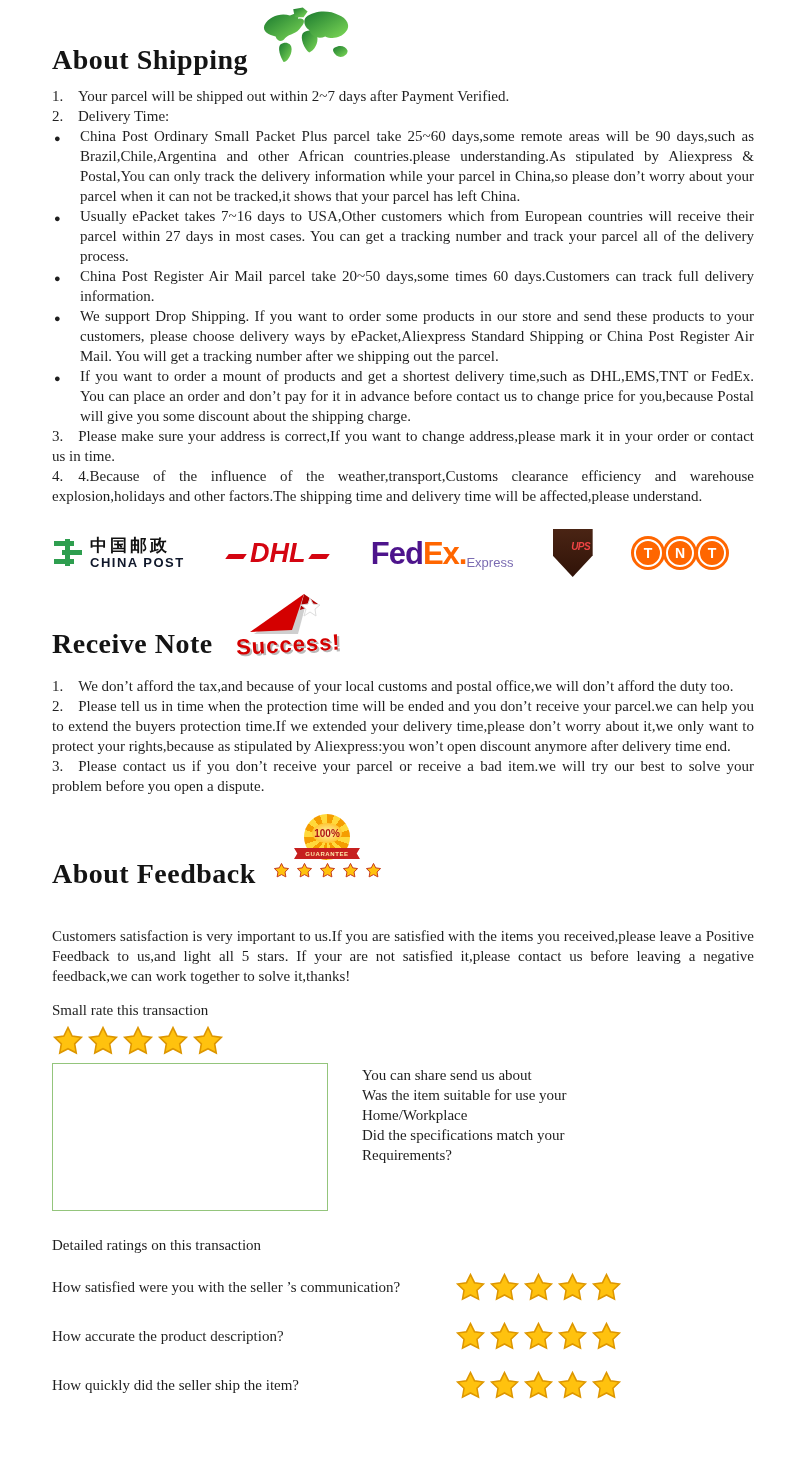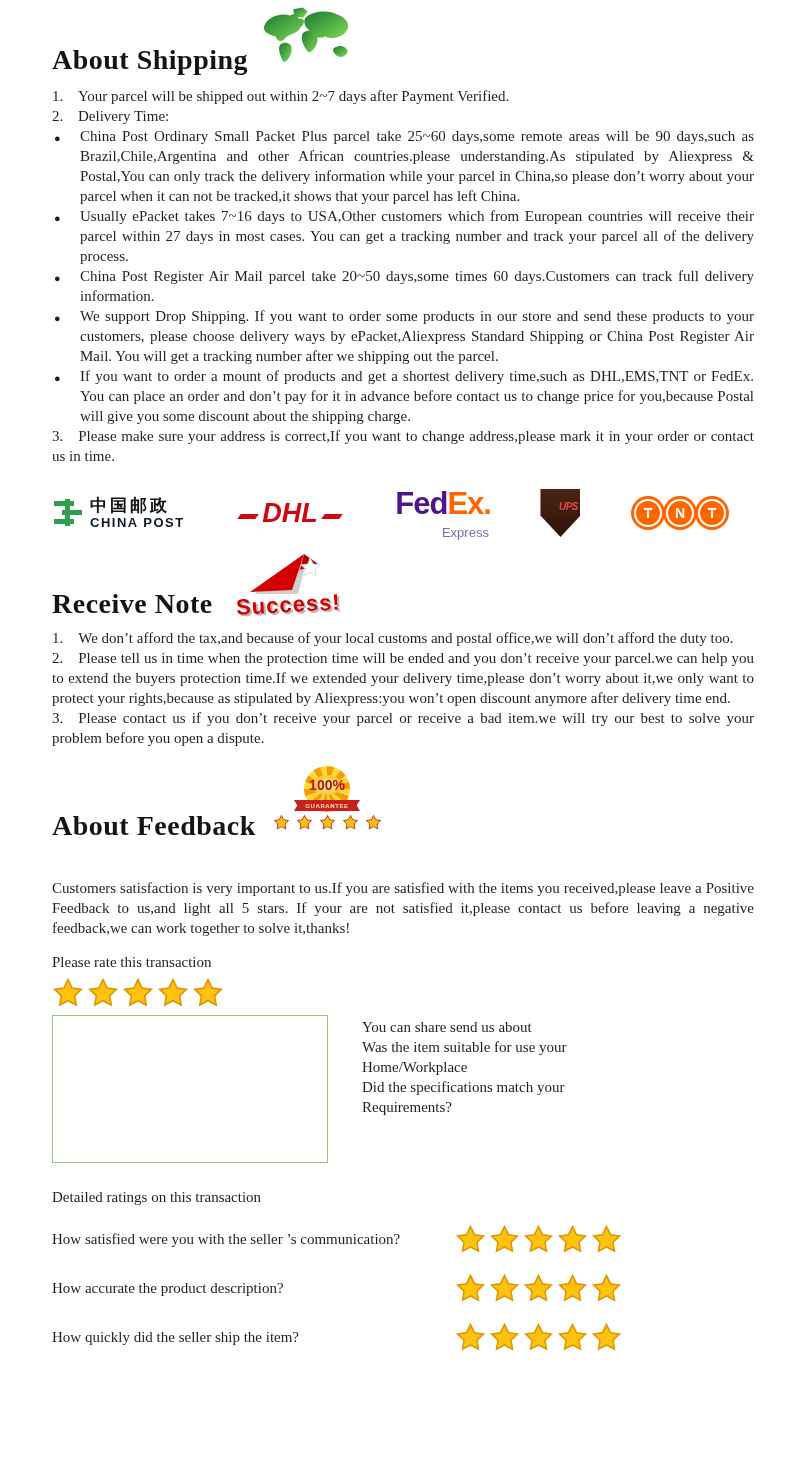--- a/index.html
+++ b/index.html
@@ -21,21 +21,21 @@
   .success-text{position:absolute;left:6px;bottom:2px;font-family:"Liberation Sans",sans-serif;
     font-weight:bold;font-size:22px;color:#d40000;letter-spacing:1px;
     text-shadow:2px 2px 0 #b9b9b9;transform:rotate(-3deg);}
   
   .badge-col{position:absolute;left:216px;top:-44px;width:118px;display:flex;flex-direction:column;align-items:center;}
   .badge{position:relative;width:58px;height:46px;display:flex;justify-content:center;}
   .badge .burst{width:46px;height:46px;border-radius:50%;
     background:repeating-conic-gradient(#f59d00 0 18deg,#ffd93b 18deg 36deg);}
   .badge .inner{position:absolute;top:9px;left:50%;transform:translateX(-50%);width:30px;height:20px;border-radius:50%;
     background:radial-gradient(#fff3b0,#ffb300);display:flex;align-items:center;justify-content:center;
-    font-family:"Liberation Sans",sans-serif;font-weight:bold;font-size:14px;color:#b01515;}
+    font-family:"Liberation Sans",sans-serif;font-weight:bold;font-size:10px;color:#b01515;}
   .badge .ribbon{position:absolute;bottom:1px;left:-4px;width:66px;height:11px;background:#c62020;color:#ffe9a8;
     font-family:"Liberation Sans",sans-serif;font-size:6px;font-weight:bold;letter-spacing:.6px;
     display:flex;align-items:center;justify-content:center;
     clip-path:polygon(0 0,100% 0,95% 50%,100% 100%,0 100%,5% 50%);}
   .mini-stars{display:flex;gap:6px;margin-top:2px;}
 
   
   .list{margin-top:10px;font-size:15px;line-height:20px;text-align:justify;}
   .item{margin:0;}
   .item.row{display:flex;}
@@ -47,21 +47,21 @@
   .para{font-size:15px;line-height:20px;text-align:justify;margin:0;}
 
   
   .logos{margin-top:18px;height:58px;display:flex;align-items:center;justify-content:space-between;padding-right:28px;}
   .logo{display:flex;align-items:center;font-family:"Liberation Sans",sans-serif;}
   .cp-text{margin-left:6px;line-height:1;}
   .cp-cn{font-size:17px;font-weight:bold;color:#111;letter-spacing:3px;}
   .cp-en{font-size:13px;font-weight:bold;color:#0f172a;letter-spacing:1.5px;margin-top:2px;}
   .logo-dhl{color:#d40511;font-weight:bold;font-style:italic;font-size:27px;letter-spacing:0;}
   .dhl-dash{width:18px;height:5px;background:#d40511;transform:skewX(-35deg);margin:6px 5px 0 5px;}
-  .logo-fedex{flex-direction:column;align-items:flex-start;line-height:1;}
+  .logo-fedex{flex-direction:row;align-items:flex-start;line-height:1;}
   .fedex-main{font-weight:bold;font-size:31px;letter-spacing:-1px;}
   .fedex-main .fed{color:#4d148c;}
   .fedex-main .ex{color:#ff6600;}
   .fedex-sub{align-self:flex-end;font-size:13px;color:#7b6cb2;margin-top:7px;margin-right:2px;}
   .logo-ups{position:relative;width:40px;height:48px;}
   .ups-shield{width:40px;height:48px;background:linear-gradient(#4a2414,#301308);
     clip-path:polygon(0 0,100% 0,100% 55%,50% 100%,0 55%);}
   .ups-text{position:absolute;top:12px;left:8px;width:100%;text-align:center;color:#ef4444;
     font-weight:bold;font-style:italic;font-size:10px;letter-spacing:-.5px;}
   .logo-tnt{gap:0;}
@@ -149,20 +149,23 @@
       <span class="marker dot">●</span>
       <span class="text">We support Drop Shipping. If you want to order some products in our store and send these products to your customers, please choose delivery ways by ePacket,Aliexpress Standard Shipping or China Post Register Air Mail. You will get a tracking number after we shipping out the parcel.</span>
     </div>
     <div class="item row">
       <span class="marker dot">●</span>
       <span class="text">If you want to order a mount of products and get a shortest delivery time,such as DHL,EMS,TNT or FedEx. You can place an order and don’t pay for it in advance before contact us to change price for you,because Postal will give you some discount about the shipping charge.</span>
     </div>
     <div class="item flow">
       <span class="marker">3.</span><span>Please make sure your address is correct,If you want to change address,please mark it in your order or contact us in time.</span>
     </div>
+    <div class="item flow">
+      <span class="marker">4.</span><span>4.Because of the influence of the weather,transport,Customs clearance efficiency and warehouse explosion,holidays and other factors.The shipping time and delivery time will be affected,please understand.</span>
+    </div>
   </div>
 
   <div class="logos">
     <div class="logo">
       <svg width="32" height="32" viewBox="0 0 32 32">
         <g fill="#2e9e4f">
           <rect x="2" y="4" width="20" height="5"></rect>
           <rect x="10" y="13" width="20" height="5"></rect>
           <rect x="2" y="22" width="20" height="5"></rect>
           <rect x="13" y="2" width="5" height="27"></rect>
@@ -201,21 +204,21 @@
       <svg class="success-swoosh" width="90" height="44" viewBox="0 0 90 44">
         <polygon points="6,40 60,2 50,40" fill="#cfcfcf"></polygon>
         <polygon points="2,38 56,0 44,36" fill="#d40000"></polygon>
         <polygon points="56,0 70,10 52,16" fill="#b00000"></polygon>
         <path d="M62,4 l3,6 7,1 -5,4 1,7 -6,-4 -6,4 2,-7 -5,-4 7,-1 z" fill="#fff" stroke="#ddd" stroke-width="1"></path>
       </svg>
       <span class="success-text">Success!</span>
     </div>
   </div>
 
-  <div class="list" style="margin-top:8px;">
+  <div class="list" style="margin-top:16px;">
     <div class="item flow">
       <span class="marker">1.</span><span>We don’t afford the tax,and because of your local customs and postal office,we will don’t afford the duty too.</span>
     </div>
     <div class="item flow">
       <span class="marker">2.</span><span>Please tell us in time when the protection time will be ended and you don’t receive your parcel.we can help you to extend the buyers protection time.If we extended your delivery time,please don’t worry about it,we only want to protect your rights,because as stipulated by Aliexpress:you won’t open discount anymore after delivery time end.</span>
     </div>
     <div class="item flow">
       <span class="marker">3.</span><span>Please contact us if you don’t receive your parcel or receive a bad item.we will try our best to solve your problem before you open a dispute.</span>
     </div>
   </div>
@@ -243,21 +246,21 @@
           </svg>
         <svg class="star-mini" width="17" height="17">
             <use href="#star-sym"></use>
           </svg>
       </div>
     </div>
   </div>
 
   <p class="para" id="feedback-para">Customers satisfaction is very important to us.If you are satisfied with the items you received,please leave a Positive Feedback to us,and light all 5 stars. If your are not satisfied it,please contact us before leaving a negative feedback,we can work together to solve it,thanks!</p>
 
-  <div class="rate-label">Please rate this transaction</div>
+  <div class="rate-label">Small rate this transaction</div>
   <div class="stars-row big-stars">
     <svg class="star" width="32" height="32">
         <use href="#star-sym"></use>
       </svg>
     <svg class="star" width="32" height="32">
         <use href="#star-sym"></use>
       </svg>
     <svg class="star" width="32" height="32">
         <use href="#star-sym"></use>
       </svg>

